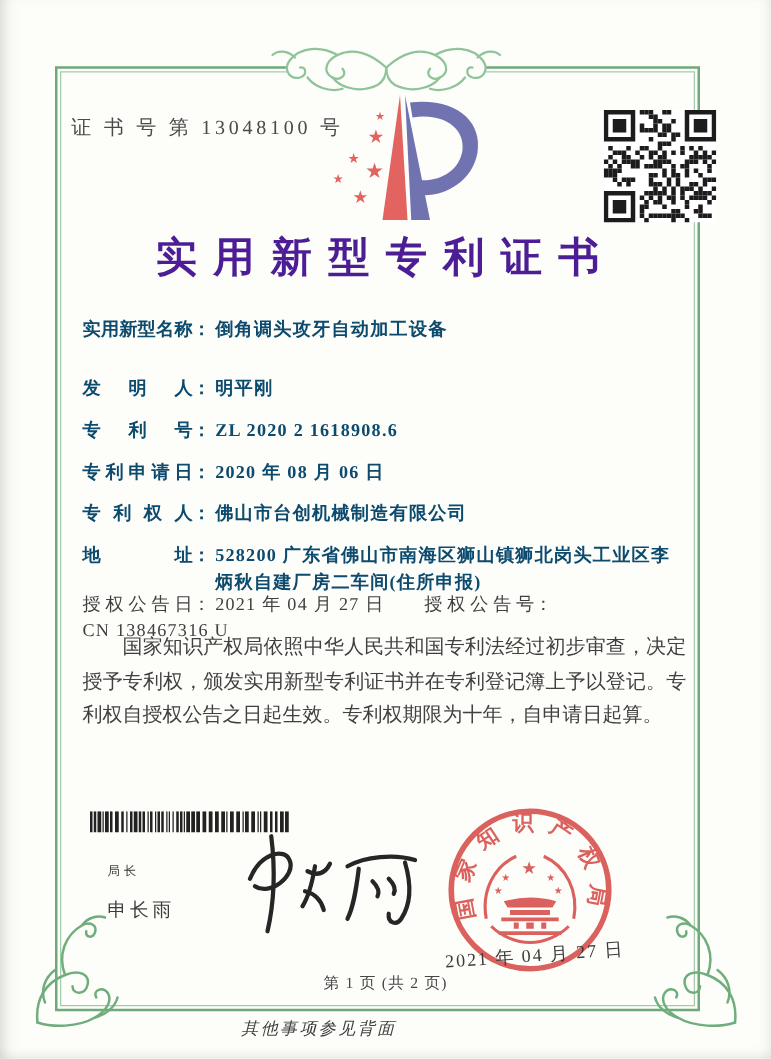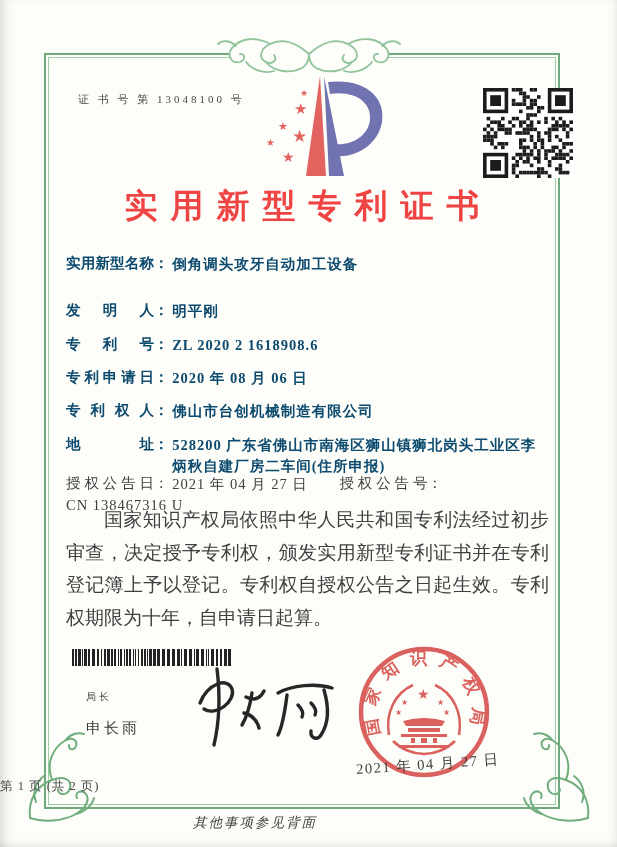--- a/index.html
+++ b/index.html
@@ -13,51 +13,51 @@
     box-shadow:inset 10px 0 14px -10px rgba(150,150,145,.55), inset -6px -6px 12px -8px rgba(160,160,155,.45);}
   
   .frame{position:absolute;left:44px;top:53px;width:512px;height:752px;
     border:2px solid #6fa87a;}
   .frame::after{content:"";position:absolute;inset:2px;border:1px solid #a3cdaa;}
   .ornament{position:absolute;pointer-events:none;}
   .orn-top{left:212px;top:24px;}
   .orn-bl{left:22px;top:728px;}
   .orn-br{left:518px;top:728px;}
   
-  .cert-no{position:absolute;left:78px;top:92px;font-size:11px;letter-spacing:3px;color:#4a4a4a;}
+  .cert-no{position:absolute;left:57px;top:92px;font-size:16px;letter-spacing:3px;color:#4a4a4a;}
   .logo{position:absolute;left:248px;top:72px;}
   .qr{position:absolute;left:483px;top:88px;}
   .title{position:absolute;left:0;top:184px;width:617px;text-align:center;
-    font-size:33px;font-weight:600;letter-spacing:13px;color:#ef4444;}
+    font-size:33px;font-weight:600;letter-spacing:13px;color:#4c1d95;}
   
   .frow{position:absolute;left:66px;width:490px;font-size:14.5px;color:#0c4a6e;font-weight:bold;}
   .flabel{display:inline-block;width:88px;text-align:justify;text-align-last:justify;vertical-align:top;}
   .fcolon{display:inline-block;vertical-align:top;}
   .fvalue{display:inline-block;vertical-align:top;letter-spacing:1px;max-width:372px;line-height:1.45;}
   .r0{top:254px}.r1{top:301px}.r2{top:335px}.r3{top:368px}.r4{top:401px}.r5{top:435px}
   .grant-row{position:absolute;left:66px;top:474px;width:490px;font-size:14.5px;color:#3f3f3f;}
   .grant-no{margin-left:28px;}
   
   .law-text{position:absolute;left:66px;top:504px;width:483px;
-    font-size:19px;line-height:1.72;color:#404040;text-align:justify;}
+    font-size:16px;line-height:1.72;color:#404040;text-align:justify;}
   .law-text p{margin:0;text-indent:2em;}
   
   .barcode{position:absolute;left:72px;top:649px;}
   
   .seal{position:absolute;left:349px;top:637px;opacity:.92;}
   .seal-date{position:absolute;left:356px;top:755px;font-size:14.5px;letter-spacing:1.5px;
     color:#3c3c3c;transform:rotate(-4deg);}
   
   .signoff-title{position:absolute;left:86px;top:690px;font-size:10px;letter-spacing:3px;color:#3c3c3c;
     font-family:"Liberation Sans","DejaVu Sans",sans-serif;}
   .signoff-name{position:absolute;left:86px;top:719px;font-size:15px;letter-spacing:3px;color:#3c3c3c;
     font-family:"Liberation Sans","DejaVu Sans",sans-serif;text-align:right;}
   .signature{position:absolute;left:186px;top:663px;}
   
-  .page-no{position:absolute;left:0;top:778px;width:617px;text-align:left;font-size:12.5px;color:#454545;letter-spacing:1px;}
+  .page-no{position:absolute;left:0;top:778px;width:617px;text-align:center;font-size:12.5px;color:#454545;letter-spacing:1px;}
   .back-note{position:absolute;left:0;top:814px;width:510px;text-align:center;font-size:13.5px;color:#3f3f3f;
     letter-spacing:2px;font-style:italic;}
 </style>
 </head>
 <body>
 
 <div class="page-shade"></div>
 
 <div class="frame"></div>
 

